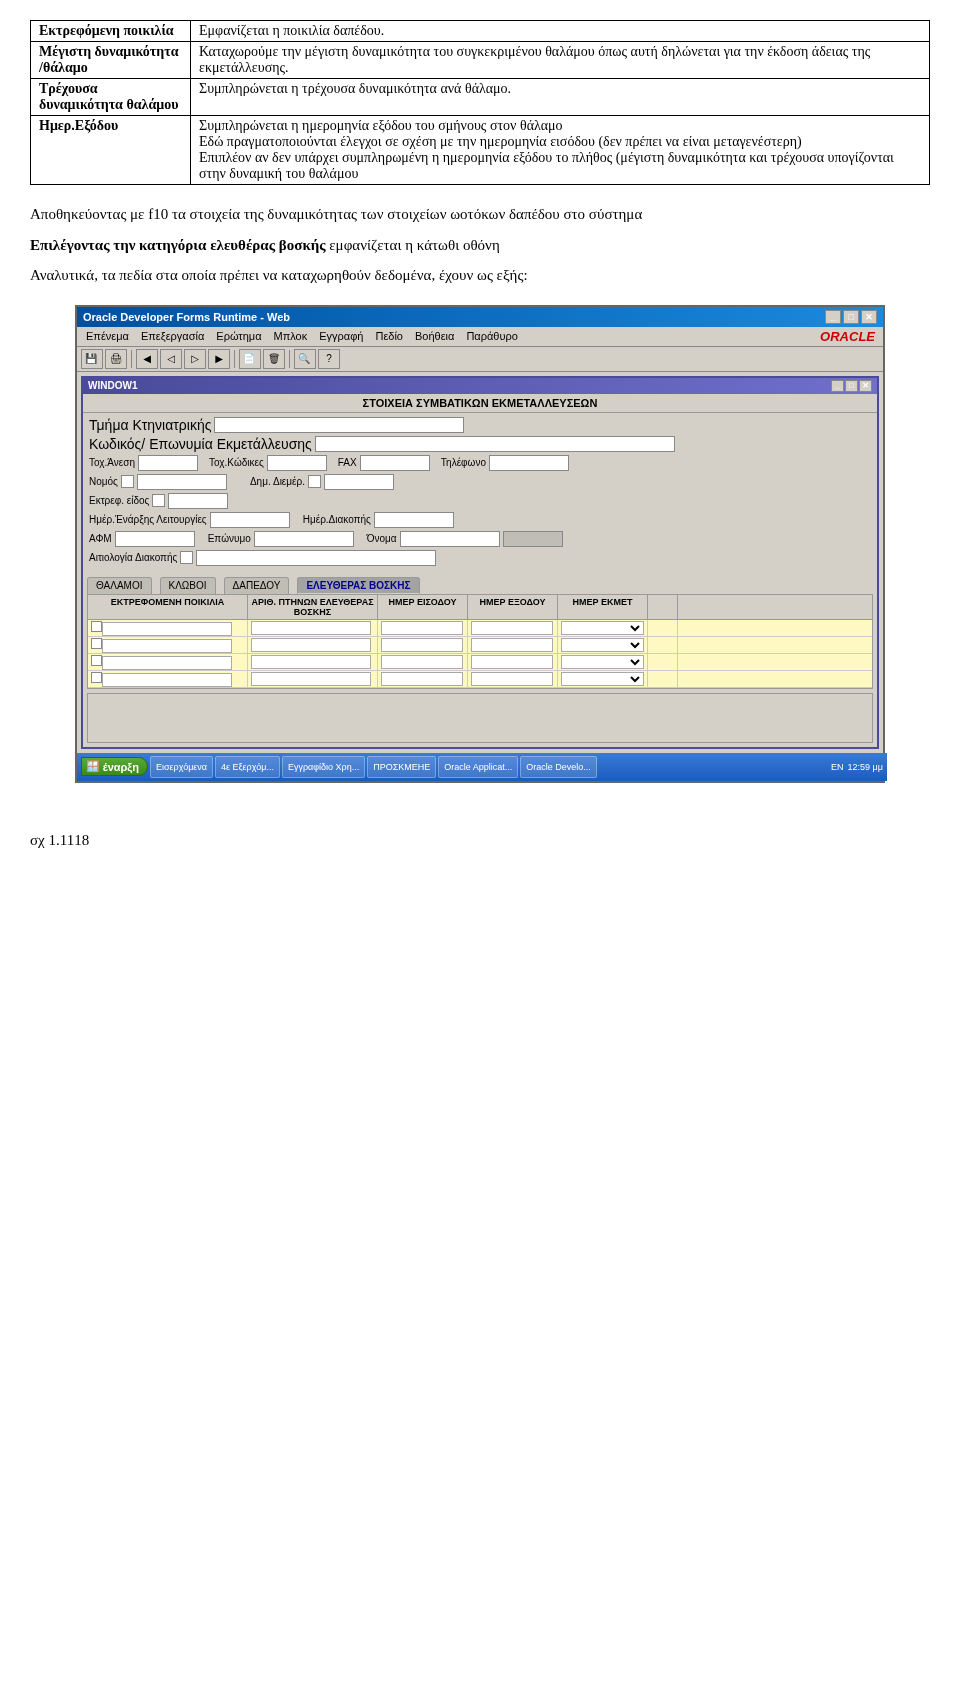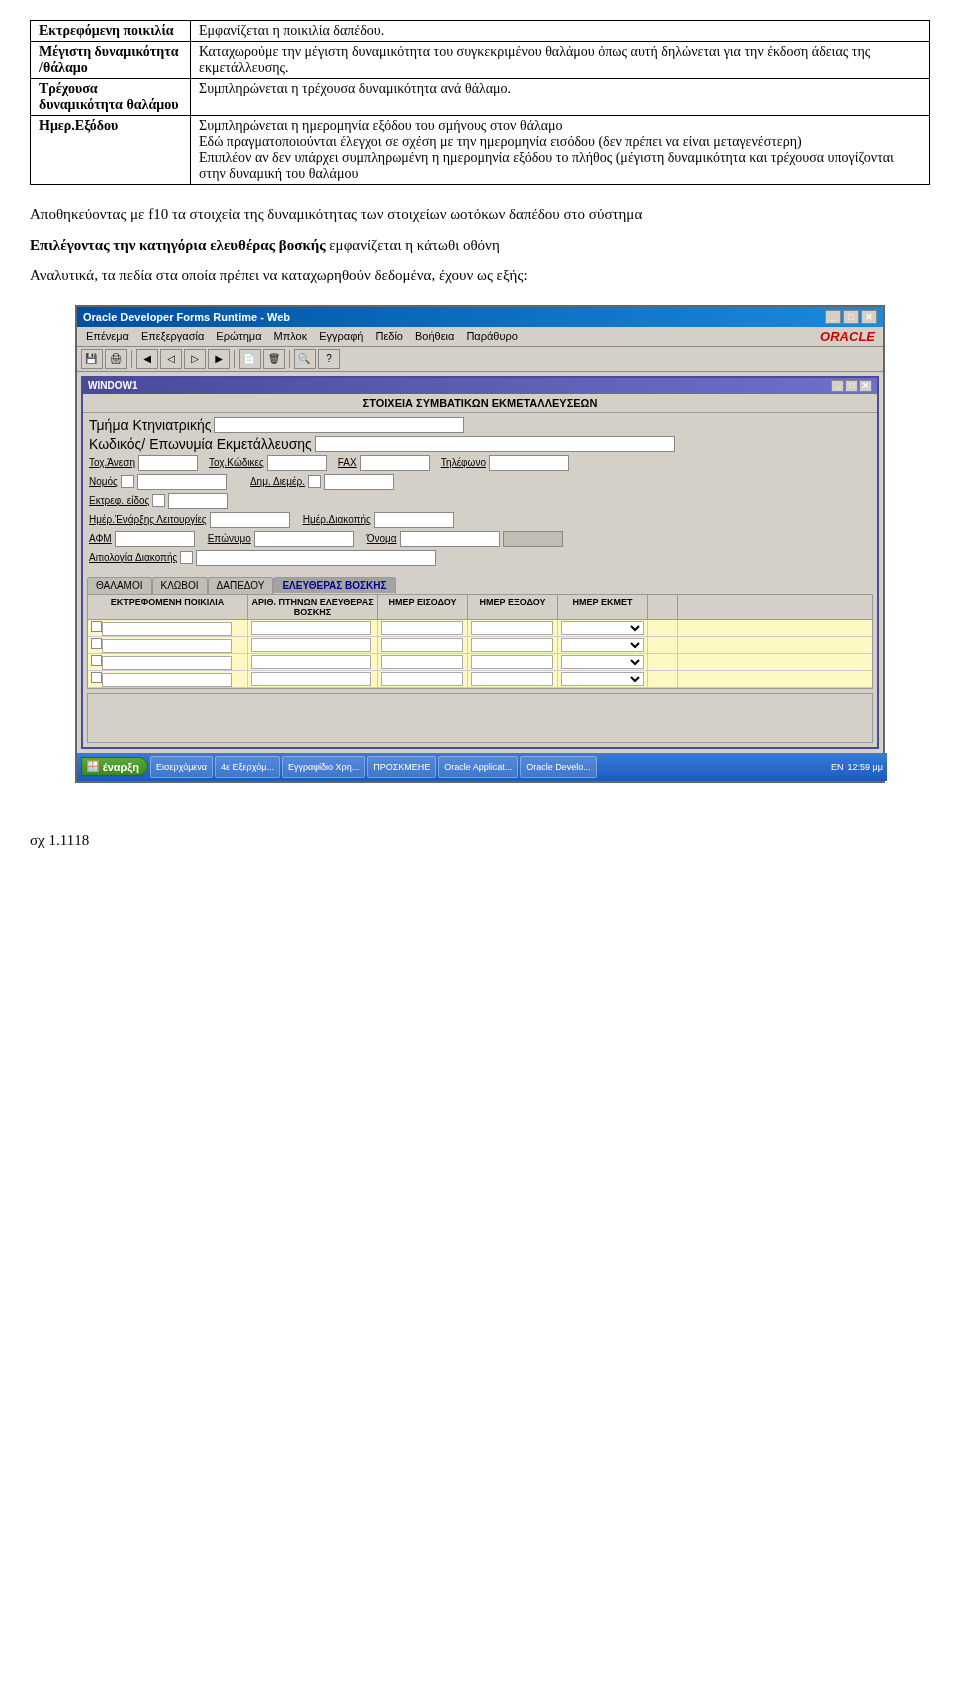--- a/index.html
+++ b/index.html
@@ -170,21 +170,20 @@
       gap: 3px;
     }
     .form-label {
       font-size: 14px;
       white-space: nowrap;
       min-width: 90px;
     }
     .form-label-sm {
       font-size: 10px;
       white-space: nowrap;
-      text-decoration: underline;
     }
     .form-input {
       background: #fff;
       border: 1px solid #888;
       height: 16px;
       font-size: 10px;
       padding: 1px 2px;
     }
     .form-input-wide { width: 250px; }
     .form-input-sm { width: 70px; }
@@ -194,21 +193,21 @@
       width: 13px;
       height: 13px;
       border: 1px solid #888;
       background: #fff;
       display: inline-block;
     }
 
     
     .tab-bar {
       display: flex;
-      gap: 0;
+      gap: 8px;
       margin: 4px 4px 0 4px;
     }
     .tab {
       padding: 2px 8px;
       font-size: 10px;
       border: 1px solid #999;
       border-bottom: none;
       background: #c0bdb5;
       cursor: pointer;
       border-radius: 3px 3px 0 0;

